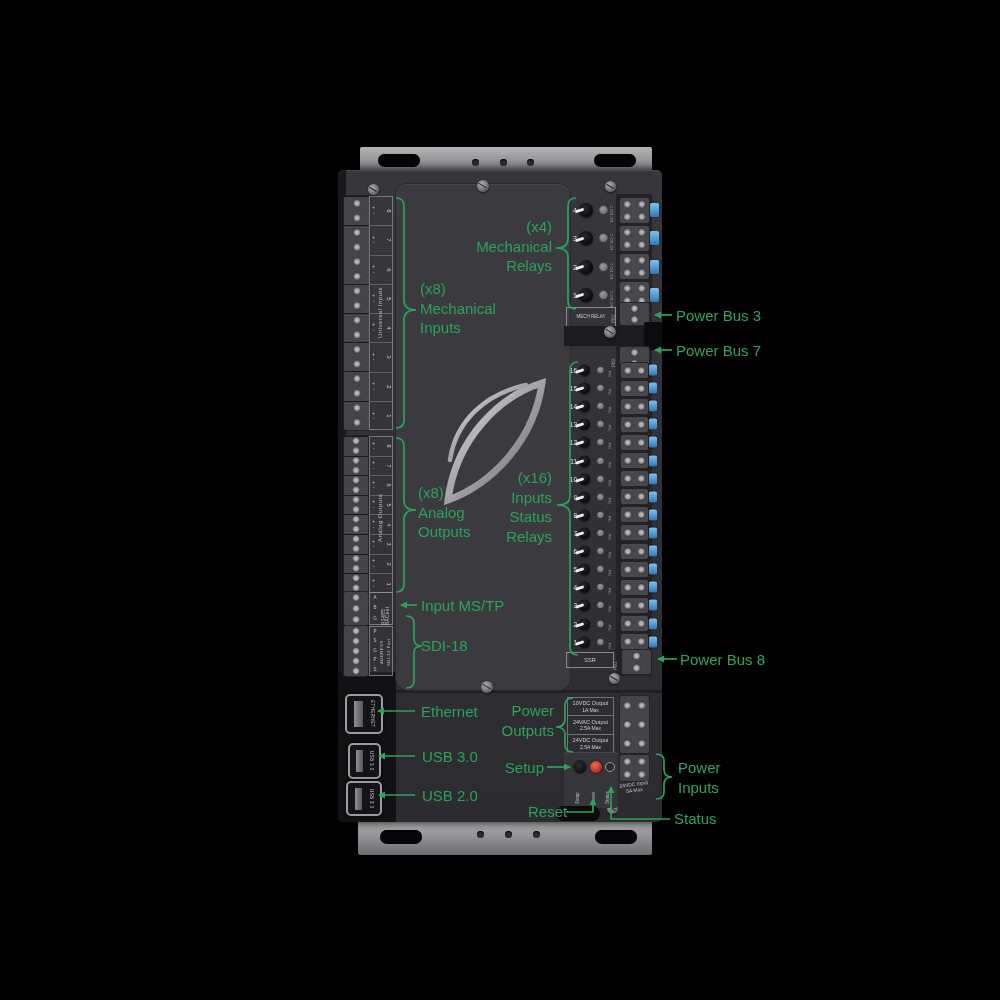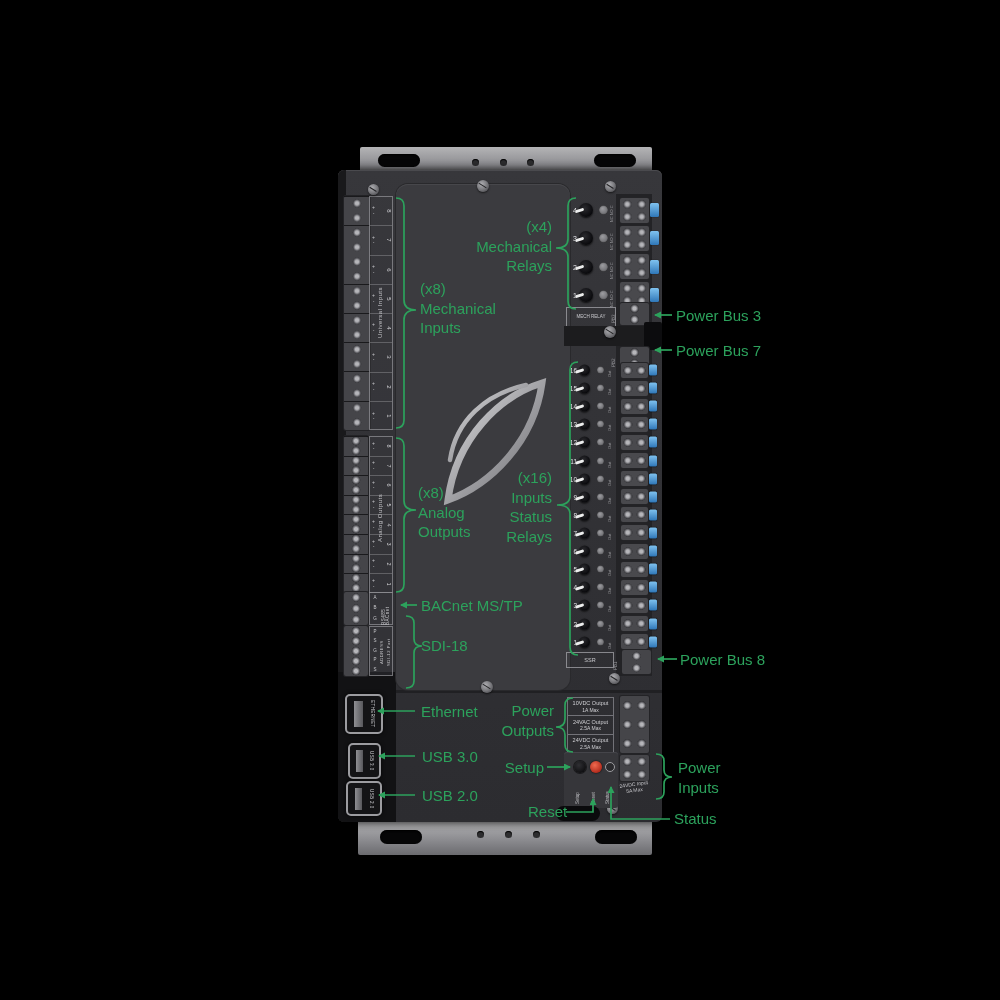--- a/index.html
+++ b/index.html
@@ -549,21 +549,21 @@
     <div>Relays</div>
   </div>
   <div class="ann" style="left:418px;top:483px;">
     <div>(x8)</div>
     <div>Analog</div>
     <div>Outputs</div>
   </div>
   <div class="ann" style="left:676px;top:306px;">Power Bus 3</div>
   <div class="ann" style="left:676px;top:341px;">Power Bus 7</div>
   <div class="ann" style="left:680px;top:650px;">Power Bus 8</div>
-  <div class="ann" style="left:421px;top:596px;">BACnet MS/TP</div>
+  <div class="ann" style="left:421px;top:596px;">Input MS/TP</div>
   <div class="ann" style="left:421px;top:636px;">SDI-18</div>
   <div class="ann" style="left:421px;top:702px;">Ethernet</div>
   <div class="ann" style="left:422px;top:747px;">USB 3.0</div>
   <div class="ann" style="left:422px;top:786px;">USB 2.0</div>
   <div class="ann right" style="left:494px;top:701px;width:60px;line-height:20px;">
     <div>Power</div>
     <div>Outputs</div>
   </div>
   <div class="ann right" style="left:500px;top:758px;width:44px;">Setup</div>
   <div class="ann" style="left:528px;top:802px;">Reset</div>

